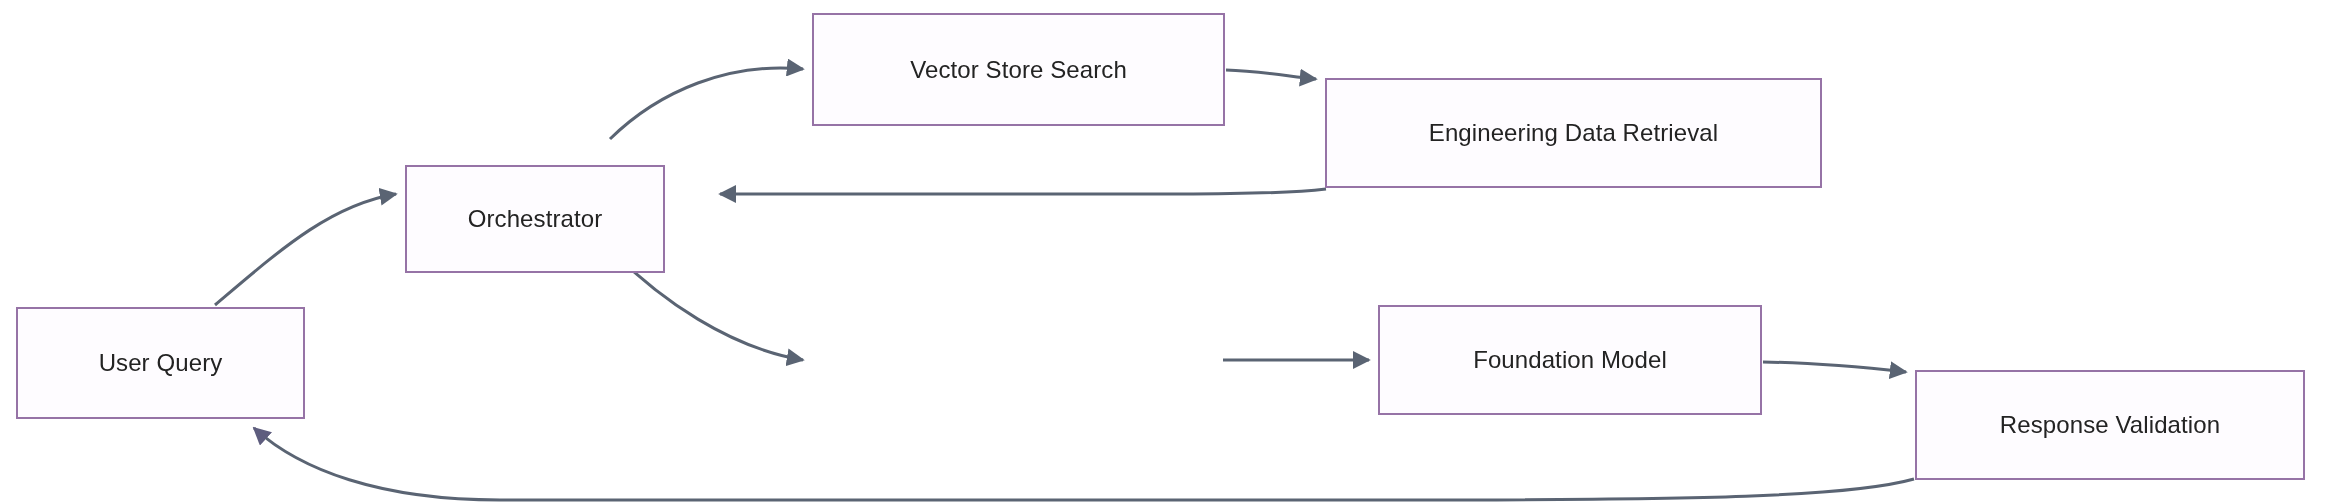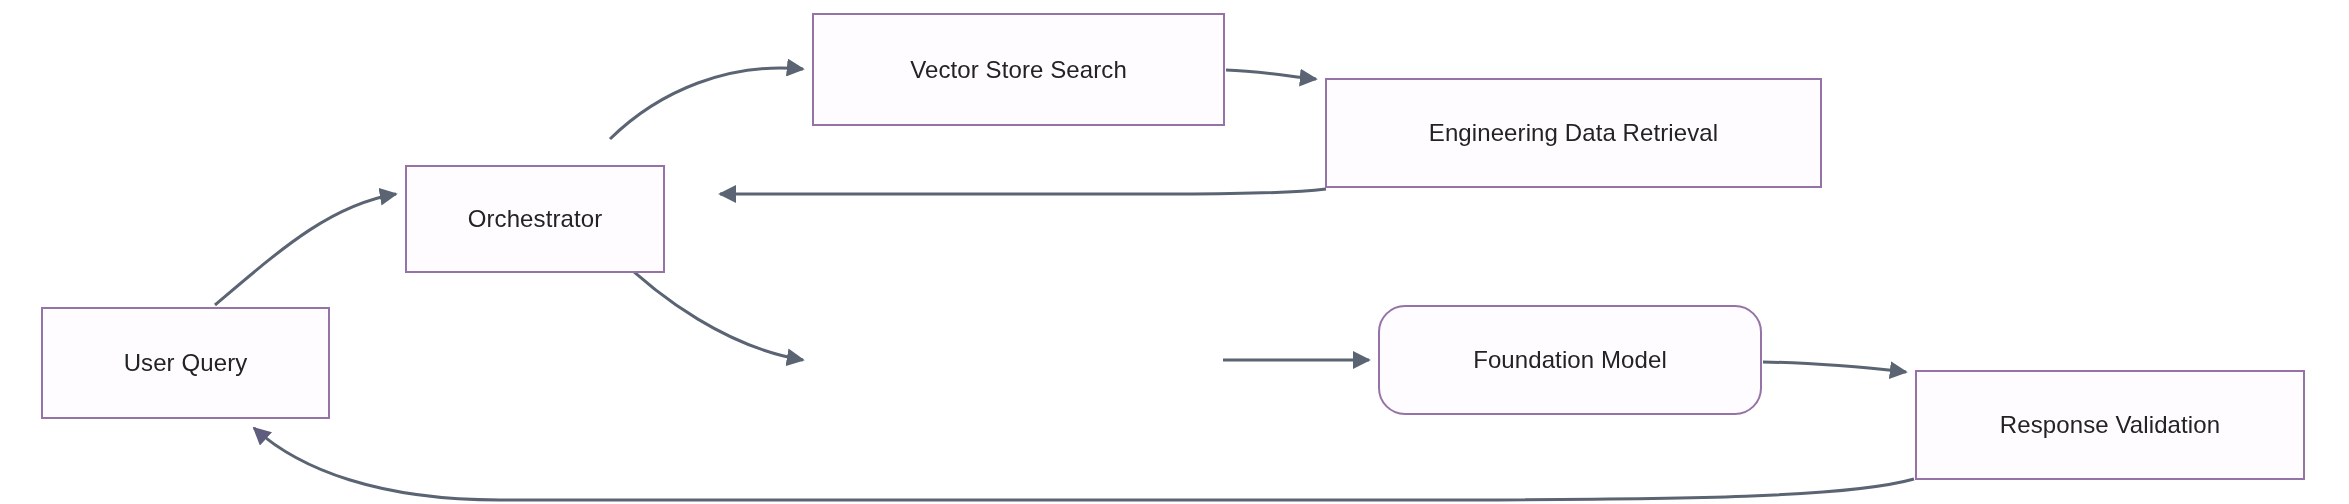--- a/index.html
+++ b/index.html
@@ -69,38 +69,38 @@
 
     <path d="M 610 249 C 660 300, 730 348, 803 360" fill="none" stroke="#5a6473" stroke-width="3" marker-end="url(#arrowhead)"></path>
 
     <path d="M 1223 360 L 1369 360" fill="none" stroke="#5a6473" stroke-width="3" marker-end="url(#arrowhead)"></path>
 
     <path d="M 1763 362 C 1820 363, 1870 368, 1906 372" fill="none" stroke="#5a6473" stroke-width="3" marker-end="url(#arrowhead)"></path>
 
     <path d="M 1914 479 C 1850 497, 1700 500, 1400 500 L 500 500 C 380 500, 300 470, 254 428" fill="none" stroke="#5a6473" stroke-width="3" marker-end="url(#arrowhead-dark)"></path>
   </svg>
 
-  <div class="node" style="left:16px; top:307px; width:289px; height:112px;margin-left:25px;">
+  <div class="node" style="left:16px; top:307px; width:289px; height:112px;">
     <span class="node-label">User Query</span>
   </div>
 
   <div class="node" style="left:405px; top:140px; width:260px; height:108px;margin-top:25px;">
     <span class="node-label">Orchestrator</span>
   </div>
 
   <div class="node" style="left:812px; top:13px; width:413px; height:113px;">
     <span class="node-label">Vector Store Search</span>
   </div>
 
   <div class="node" style="left:1325px; top:78px; width:497px; height:110px;">
     <span class="node-label">Engineering Data Retrieval</span>
   </div>
 
 
-  <div class="node" style="left:1378px; top:305px; width:384px; height:110px;border-radius:27px;">
+  <div class="node" style="left:1378px; top:305px; width:384px; height:110px;">
     <span class="node-label">Foundation Model</span>
   </div>
 
   <div class="node" style="left:1915px; top:370px; width:390px; height:110px;">
     <span class="node-label">Response Validation</span>
   </div>
 
 </div>
 
 </body></html>

